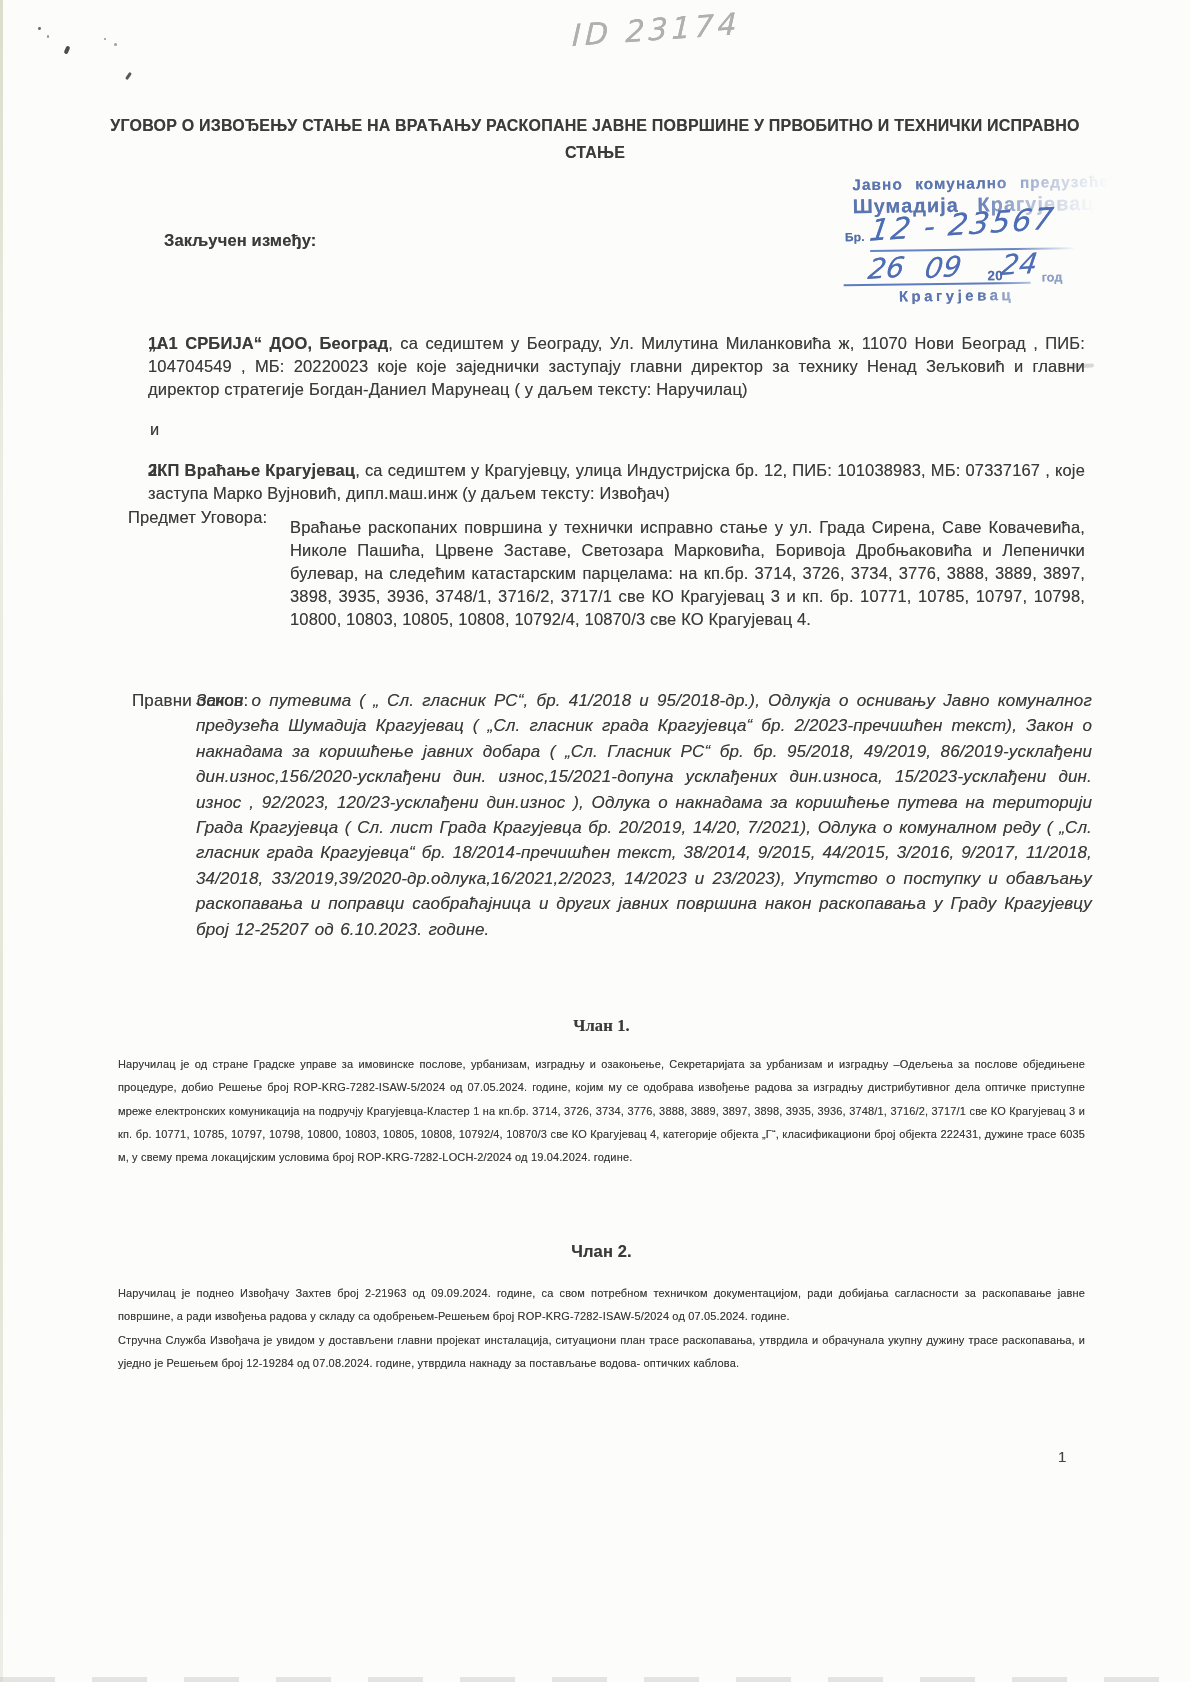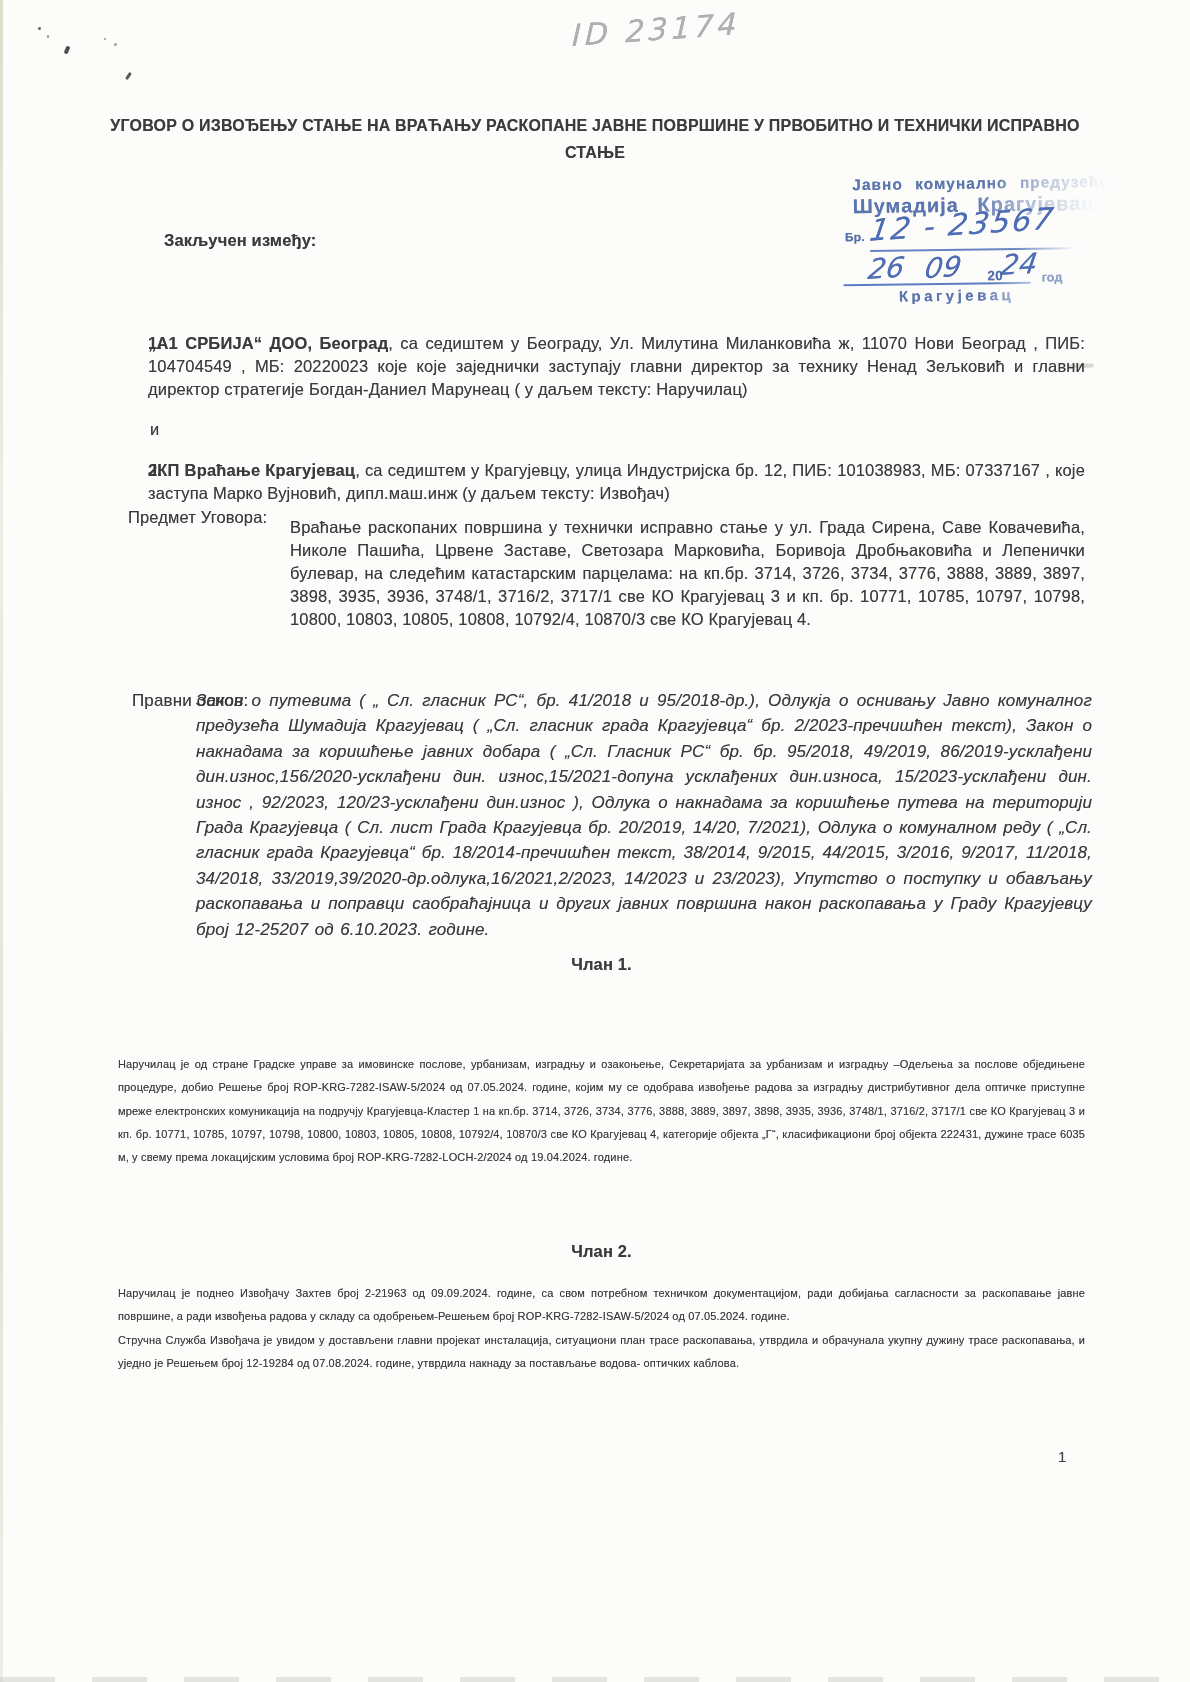--- a/index.html
+++ b/index.html
@@ -67,21 +67,21 @@
   .labelled .label{position:absolute;left:0;top:0;font-weight:normal;white-space:nowrap;}
   .subject-block{left:128px;top:506px;width:957px;}
   .subject-block .ltext{margin-left:162px;text-align:justify;margin-top:10px;}
   .legal-block{left:132px;top:688px;width:960px;font-size:17px;line-height:25.4px;}
   .legal-block .ltext{margin-left:64px;text-align:justify;word-spacing:1.5px;font-style:italic;}
 
   .article-heading{
     position:absolute;left:118px;width:967px;text-align:center;
     font-weight:bold;font-size:16.5px;
   }
-  .ah1{top:955px;}
+  .ah1{top:1016px;font-family:Liberation Serif, serif;}
   .ah2{top:1242px;}
   .article-body{
     position:absolute;left:118px;width:967px;
     font-size:11px;line-height:23.3px;text-align:justify;
   }
   .ab1{top:1053px;}
   .ab2{top:1282px;}
 
   .page-num{position:absolute;left:1058px;top:1448px;font-size:15px;color:#454545;}
 

